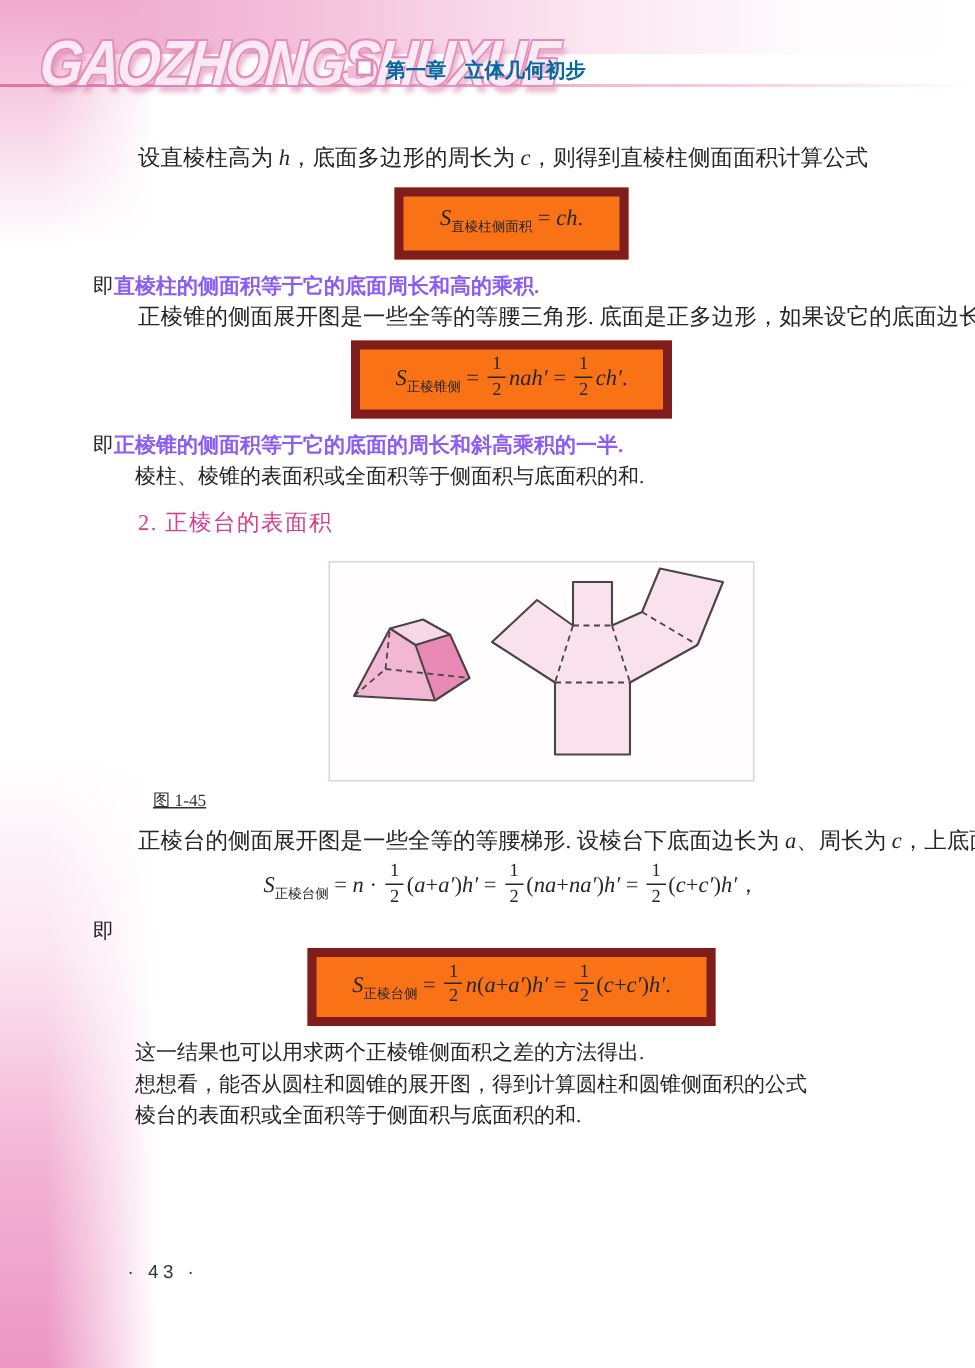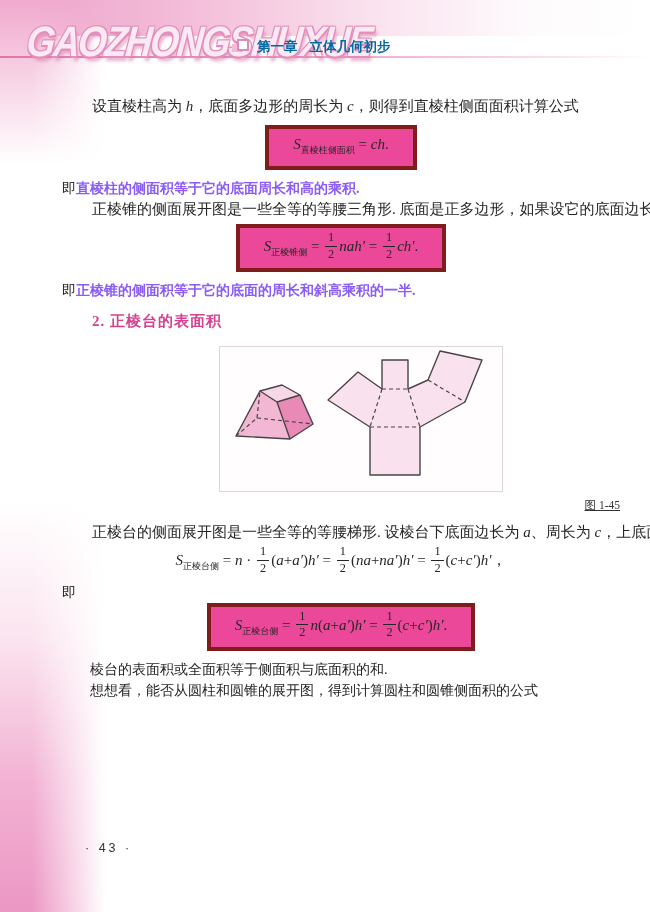--- a/index.html
+++ b/index.html
@@ -48,46 +48,46 @@
     background:#f2bcd9; z-index:-1;
   }
   .chapter-num{margin-right:12px;}
   
   .content{position:absolute; left:62px; top:96px; width:558px; z-index:1;}
   p{margin:0;}
   .indent{text-indent:2em;}
   .note{color:#8b5cf6; font-weight:bold;}
   .note-prefix{color:#262626; font-weight:normal;}
   .heading{
-    color:#d6418f; font-weight:bold; font-size:15px;
+    color:#d6418f; font-weight:normal; font-size:15px;
     margin:10px 0 0 0; text-indent:2em; letter-spacing:1px;
   }
   
   .fbox{
     display:table; margin:8px auto; padding:5px 24px;
-    border:4px solid #7f1d1d; background:#ec4899;font-family:Liberation Serif, serif;
+    border:6px solid #7f1d1d; background:#f97316;font-family:Liberation Serif, serif;
   }
   .math{font-size:15px; white-space:nowrap;}
   .centered-math{text-align:center; margin:4px 0;}
   .m-var{font-style:italic;}
   .m-txt{font-style:normal;}
   .m-sub{font-size:9px; font-style:normal; vertical-align:-4px; letter-spacing:0;}
   .frac{display:inline-block; vertical-align:middle; text-align:center;
         font-size:0.82em; line-height:1.1; margin:0 2px; position:relative; top:-2px;}
   .frac .fn{display:block; padding:0 3px 1px 3px; border-bottom:1px solid #262626;}
   .frac .fd{display:block; padding:1px 3px 0 3px;}
   .msp{display:inline-block; width:52px;}
   
   .figure-wrap{margin:14px 0 0 0; text-align:center;}
   .figure-box{
     display:inline-block; margin-left:40px;
     background:#fffdfe; border:1px solid #ded5da; padding:0;
   }
   .figure-caption{
-    text-align:right; font-size:11.5px; margin:3px 0 6px 40px; color:#333;text-decoration:underline;
+    text-align:left; font-size:11.5px; margin:3px 0 6px 40px; color:#333;text-decoration:underline;
   }
   .ji-line{margin:0;}
   
   .footer{
     position:absolute; left:85px; top:838px; z-index:2;
     font-family:"Liberation Sans","DejaVu Sans",sans-serif;
     font-size:12.5px; letter-spacing:3px; color:#333;
   }
   svg .solid{stroke:#4a4348; stroke-width:1.4; fill:none; stroke-linejoin:round;}
   svg .dashed{stroke:#4a4348; stroke-width:1.2; fill:none; stroke-dasharray:4 3;}
@@ -130,20 +130,21 @@
         <span class="frac"><span class="fn">1</span><span class="fd">2</span></span>
         <span class="m-var">nah′</span>
         <span class="m-txt"> = </span>
         <span class="frac"><span class="fn">1</span><span class="fd">2</span></span>
         <span class="m-var">ch′</span>
         <span class="m-txt">.</span>
       </div>
 
     <p><span class="note-prefix">即</span><span class="note">正棱锥的侧面积等于它的底面的周长和斜高乘积的一半.</span></p>
 
+    <p class="indent">棱柱、棱锥的表面积或全面积等于侧面积与底面积的和.</p>
 
     <p class="heading">2. 正棱台的表面积</p>
 
 
     <div class="figure-wrap">
       <div class="figure-box">
         <svg width="282" height="138" viewBox="0 0 282 138">
 
           <polygon points="40,44 62,38 80,48 57,55" fill="#f7d8e7"></polygon>
           <polygon points="16,89 70,92 57,55 40,44" fill="#f2b8d3"></polygon>
@@ -209,21 +210,22 @@
         <span class="frac"><span class="fn">1</span><span class="fd">2</span></span>
         <span class="m-txt">(</span>
         <span class="m-var">c</span>
         <span class="m-txt">+</span>
         <span class="m-var">c′</span>
         <span class="m-txt">)</span>
         <span class="m-var">h′</span>
         <span class="m-txt">.</span>
       </div>
 
+    <p class="indent" style="margin-top:6px;">这一结果也可以用求两个正棱锥侧面积之差的方法得出.</p>
+    <p class="indent">想想看，能否从圆柱和圆锥的展开图，得到计算圆柱和圆锥侧面积的公式</p>
     <p class="indent">棱台的表面积或全面积等于侧面积与底面积的和.</p>
-    <p class="indent">想想看，能否从圆柱和圆锥的展开图，得到计算圆柱和圆锥侧面积的公式</p>
 
 
   </div>
 
   <div class="footer">·  43  ·</div>
 
 </div>
 
 </body></html>

